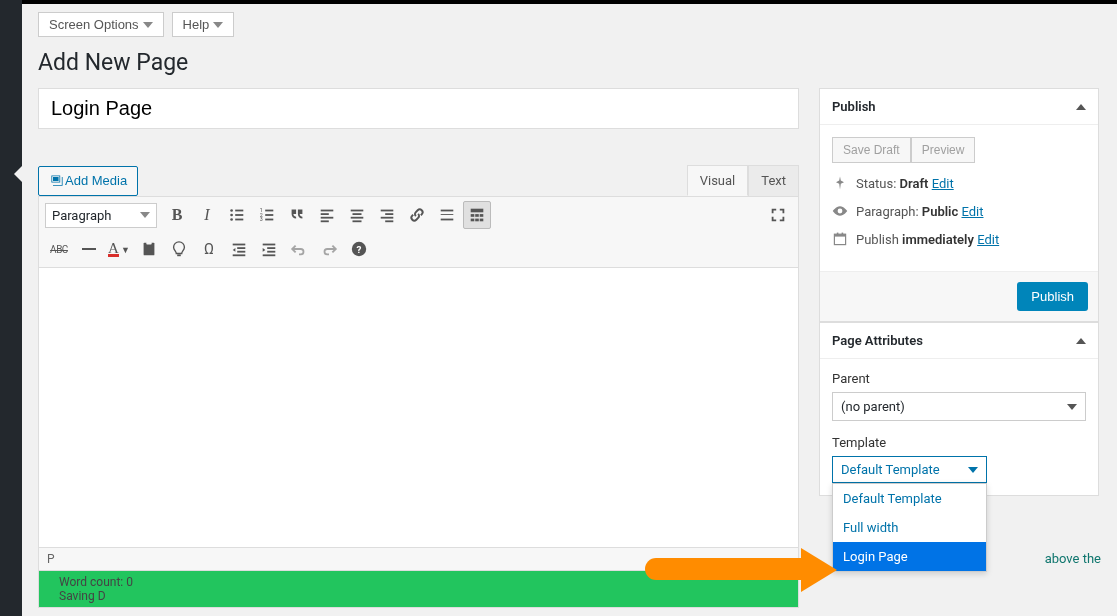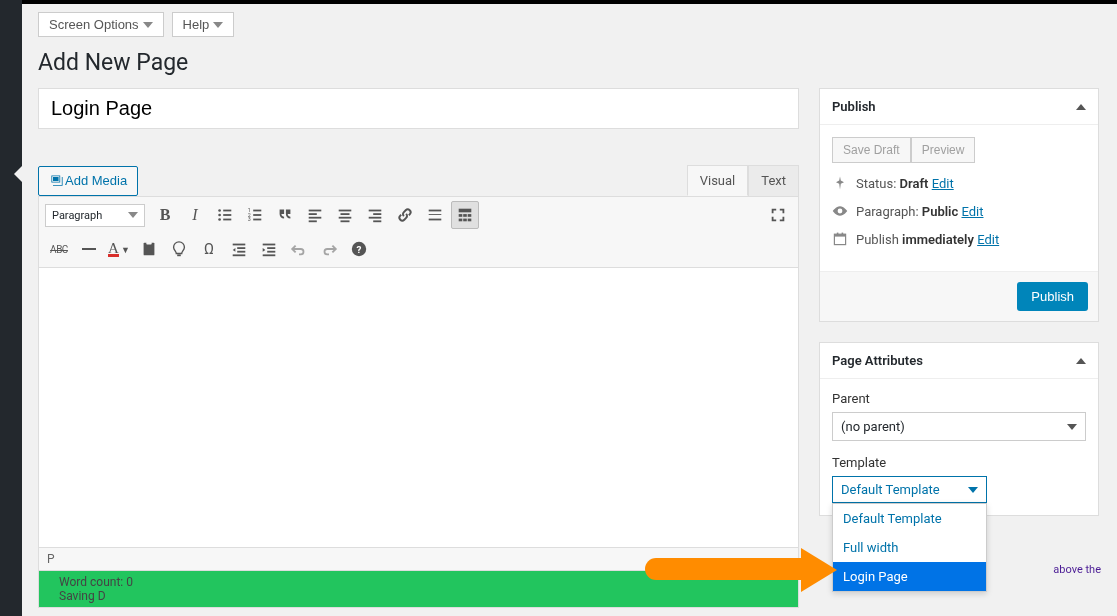--- a/index.html
+++ b/index.html
@@ -18,50 +18,50 @@
   .sidecol { width:280px; flex-shrink:0;}
   .title-input { width:100%; padding:8px 12px; font-size:20px; border:1px solid #ddd; background:#fff; outline:none;}
   .addmedia-row { display:flex; align-items:center; justify-content:space-between; margin-top:36px;}
   .addmedia { border:1px solid #0073aa; background:#f7f7f7; color:#0073aa; padding:6px 10px; font-size:13px; cursor:pointer; display:flex; align-items:center; gap:0; border-radius:2px;}
   .addmedia svg { width:16px; height:16px; fill:#0073aa;}
   .tabs { display:flex;}
   .tab { border:1px solid #ddd; border-bottom:none; padding:7px 12px; background:#ebebeb; font-size:13px; color:#555; cursor:pointer;}
   .tab.active { background:#f7f7f7; border-bottom:1px solid #f7f7f7; position:relative; z-index:2;}
   .editor-toolbar { border:1px solid #ddd; background:#f7f7f7; padding:4px 6px; display:flex; flex-wrap:wrap; align-items:center; gap:2px;}
   .toolbar-row { display:flex; align-items:center; flex-wrap:wrap; gap:2px; width:100%;}
-  .format-select { display:flex; align-items:center; justify-content:space-between; width:100px; padding:4px 6px; border:1px solid #ccc; background:#fff; font-size:11px; cursor:pointer; margin-right:4px;}
+  .format-select { display:flex; align-items:center; justify-content:space-between; width:112px; padding:4px 6px; border:1px solid #ccc; background:#fff; font-size:13px; cursor:pointer; margin-right:4px;}
   .tbtn { width:28px; height:28px; display:flex; align-items:center; justify-content:center; cursor:pointer; color:#555; border-radius:2px;}
   .tbtn.active { background:#e0e0e0; border:1px solid #bbb;}
   .tbtn svg { width:18px; height:18px; fill:#555;}
   .tbtn .bold { font-weight:900; font-family:Georgia,serif; font-size:16px;}
   .tbtn .italic { font-style:italic; font-family:Georgia,serif; font-size:16px;}
   .expand { margin-left:auto;}
   .editor-body { border:1px solid #ddd; border-top:none; background:#fff; height:280px; padding:10px;}
   .editor-status { border:1px solid #ddd; border-top:none; background:#f7f7f7; padding:4px 8px; font-size:12px; color:#666;}
   .editor-footer { border:1px solid #ddd; border-top:none; background:#22c55e; padding:4px 20px; font-size:12px; color:#444; display:flex; justify-content:space-between;flex-direction:column;}
-  .metabox { background:#fff; border:1px solid #ddd; margin-bottom:20px;}
+  .metabox { background:#fff; border:1px solid #ddd; }
   .metabox-head { padding:10px 12px; border-bottom:1px solid #eee; display:flex; justify-content:space-between; align-items:center; font-weight:600; font-size:13px;}
   .collapse-tri { width:0; height:0; border-left:5px solid transparent; border-right:5px solid transparent; border-bottom:6px solid #555;}
   .metabox-body { padding:12px;}
   .pubrow { display:flex; margin-bottom:12px;}
   .btn-secondary { border:1px solid #ccc; background:#f7f7f7; color:#a0a0a0; padding:5px 10px; font-size:12px; cursor:pointer;}
   .pubmeta { display:flex; align-items:center; gap:8px; margin-bottom:12px; font-size:13px; color:#555;}
   .pubmeta svg { width:16px; height:16px; fill:#888;}
   .pubmeta a { color:#0073aa; text-decoration:underline; cursor:pointer;}
   .bold-val { font-weight:600; color:#333;}
   .pubfoot { display:flex; justify-content:flex-end; background:#f7f7f7; border-top:1px solid #eee; padding:10px;}
   .btn-primary { background:#0085ba; color:#fff; border:none; padding:7px 14px; font-size:13px; cursor:pointer; border-radius:3px;}
   .label { font-size:13px; color:#333; margin-bottom:6px;}
   .select { border:1px solid #ccc; background:#fff; width:100%; padding:6px 8px; font-size:13px; display:flex; justify-content:space-between; align-items:center; cursor:pointer;}
   .select-chevron { width:0; height:0; border-left:5px solid transparent; border-right:5px solid transparent; border-top:6px solid #555;}
   .template-select { border:1px solid #0073aa; background:#fff; width:155px; padding:5px 8px; font-size:13px; display:flex; justify-content:space-between; align-items:center; color:#0073aa; cursor:pointer;}
   .dropdown { position:absolute; background:#fff; border:1px solid #ccc; box-shadow:0 2px 6px rgba(0,0,0,.15); width:155px; z-index:100;}
   .dropdown-item { padding:7px 10px; font-size:13px; color:#0073aa; cursor:pointer;}
   .dropdown-item.selected { background:#0073e6; color:#fff;}
-  .helper-text { font-size:11px; color:#4c1d95; position:absolute; right:16px; bottom:40px;}
+  .helper-text { font-size:13px; color:#0f766e; position:absolute; right:16px; bottom:50px;}
   .arrow-anno { position:absolute; left:645px; top:558px; z-index:200; pointer-events:none;}
   .arrow-body { width:160px; height:22px; background:#ff8c00; border-radius:11px 0 0 11px;}
   .arrow-head { position:absolute; right:-32px; top:-10px; width:0; height:0; border-left:36px solid #ff8c00; border-top:22px solid transparent; border-bottom:22px solid transparent;}
   .tcolor { display:flex; align-items:baseline; font-family:Georgia,serif;}
   .tcolor .A { font-size:15px; border-bottom:3px solid #d9302c; line-height:12px;}
   .tcolor .drop { font-size:9px; margin-left:2px;}
   .abc-strike { font-size:10px; text-decoration:line-through; letter-spacing:-0.5px;}
   .hr-ic { width:14px; height:2px; background:#555; }
 </style>
 </head>

